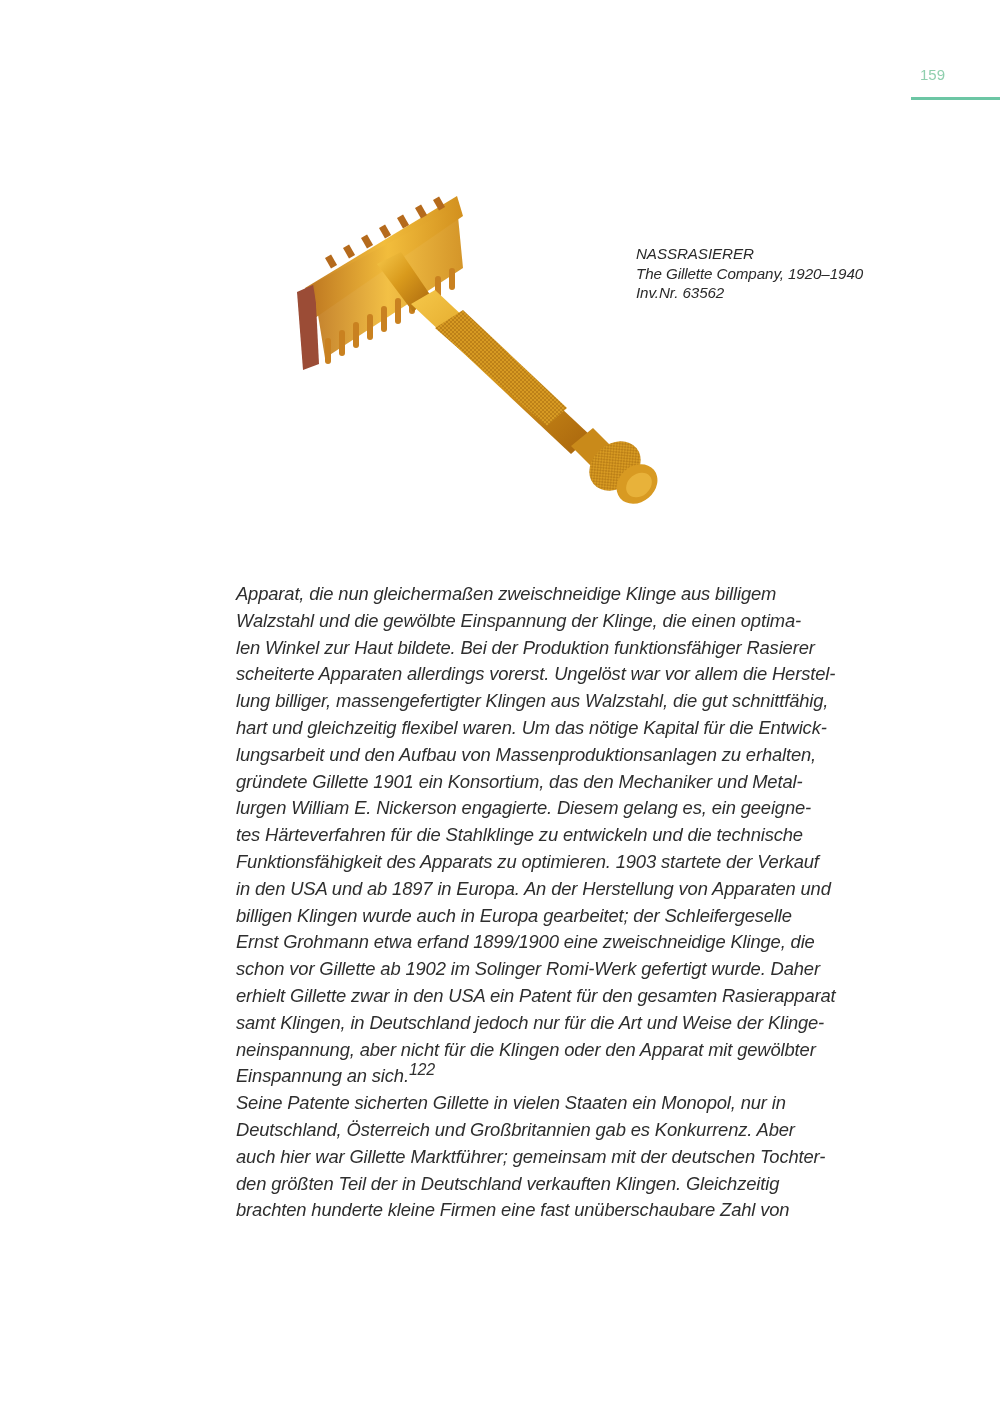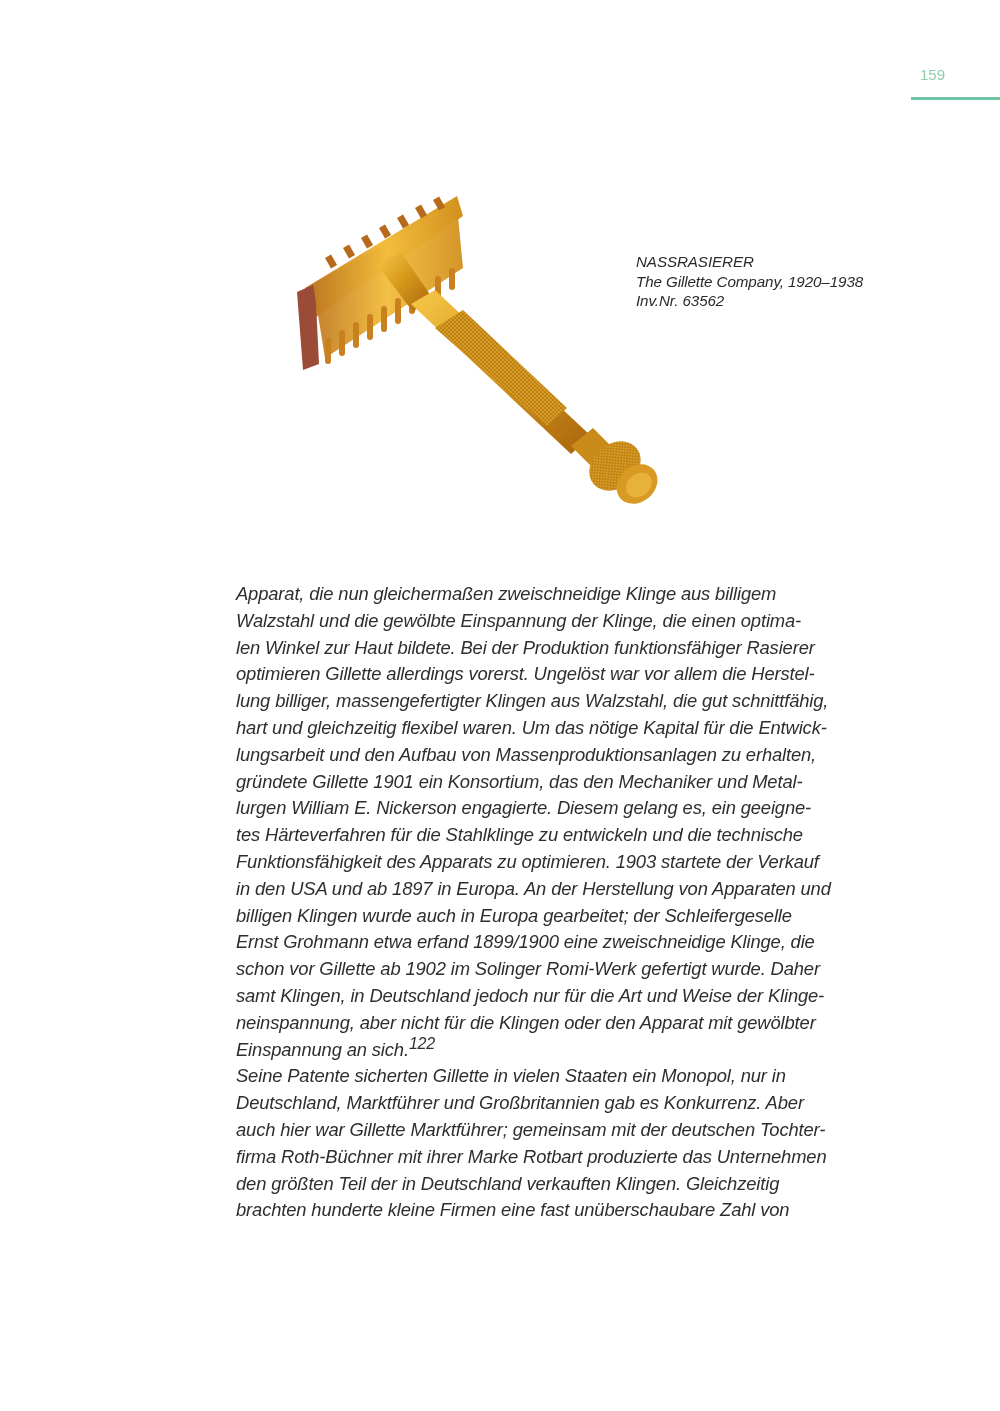--- a/index.html
+++ b/index.html
@@ -37,21 +37,21 @@
     .figure {
       position: absolute;
       left: 285px;
       top: 188px;
       width: 410px;
       height: 330px;
     }
     .caption {
       position: absolute;
       left: 636px;
-      top: 252px;
+      top: 244px;
       font-family: "Liberation Sans", sans-serif;
       font-style: italic;
       font-size: 15.2px;
       line-height: 19.5px;
       color: #2a2a2a;
       letter-spacing: -0.1px;
     }
     .caption div { white-space: nowrap; }
     .body-text {
       position: absolute;
@@ -131,42 +131,42 @@
       <polygon points="286,258 308,240 330,262 310,282" fill="#c98a1a"></polygon>
       <ellipse cx="330" cy="278" rx="28" ry="22" transform="rotate(-40 330 278)" fill="url(#knurl)"></ellipse>
       <ellipse cx="352" cy="296" rx="22" ry="18" transform="rotate(-40 352 296)" fill="#d89a22"></ellipse>
       <ellipse cx="354" cy="297" rx="14" ry="11" transform="rotate(-40 354 297)" fill="#e8b23a"></ellipse>
     </g>
   </svg>
 </div>
 
 <div class="caption">
   <div>NASSRASIERER</div>
-  <div>The Gillette Company, 1920–1938</div>
+  <div>The Gillette Company, 1920–1940</div>
   <div>Inv.Nr. 63562</div>
 </div>
 
 <div class="body-text">
   <div class="line">Apparat, die nun gleichermaßen zweischneidige Klinge aus billigem</div>
   <div class="line">Walzstahl und die gewölbte Einspannung der Klinge, die einen optima-</div>
   <div class="line">len Winkel zur Haut bildete. Bei der Produktion funktionsfähiger Rasierer</div>
-  <div class="line">optimieren Gillette allerdings vorerst. Ungelöst war vor allem die Herstel-</div>
+  <div class="line">scheiterte Apparaten allerdings vorerst. Ungelöst war vor allem die Herstel-</div>
   <div class="line">lung billiger, massengefertigter Klingen aus Walzstahl, die gut schnittfähig,</div>
   <div class="line">hart und gleichzeitig flexibel waren. Um das nötige Kapital für die Entwick-</div>
   <div class="line">lungsarbeit und den Aufbau von Massenproduktionsanlagen zu erhalten,</div>
   <div class="line">gründete Gillette 1901 ein Konsortium, das den Mechaniker und Metal-</div>
   <div class="line">lurgen William E. Nickerson engagierte. Diesem gelang es, ein geeigne-</div>
   <div class="line">tes Härteverfahren für die Stahlklinge zu entwickeln und die technische</div>
   <div class="line">Funktionsfähigkeit des Apparats zu optimieren. 1903 startete der Verkauf</div>
   <div class="line">in den USA und ab 1897 in Europa. An der Herstellung von Apparaten und</div>
   <div class="line">billigen Klingen wurde auch in Europa gearbeitet; der Schleifergeselle</div>
   <div class="line">Ernst Grohmann etwa erfand 1899/1900 eine zweischneidige Klinge, die</div>
   <div class="line">schon vor Gillette ab 1902 im Solinger Romi-Werk gefertigt wurde. Daher</div>
+  <div class="line">erhielt Gillette zwar in den USA ein Patent für den gesamten Rasierapparat</div>
   <div class="line">samt Klingen, in Deutschland jedoch nur für die Art und Weise der Klinge-</div>
   <div class="line">neinspannung, aber nicht für die Klingen oder den Apparat mit gewölbter</div>
   <div class="line"><span>Einspannung an sich.</span><sup>122</sup></div>
   <div class="line">Seine Patente sicherten Gillette in vielen Staaten ein Monopol, nur in</div>
-  <div class="line">Deutschland, Marktführer und Großbritannien gab es Konkurrenz. Aber</div>
+  <div class="line">Deutschland, Österreich und Großbritannien gab es Konkurrenz. Aber</div>
   <div class="line">auch hier war Gillette Marktführer; gemeinsam mit der deutschen Tochter-</div>
-  <div class="line">firma Roth-Büchner mit ihrer Marke Rotbart produzierte das Unternehmen</div>
   <div class="line">den größten Teil der in Deutschland verkauften Klingen. Gleichzeitig</div>
   <div class="line">brachten hunderte kleine Firmen eine fast unüberschaubare Zahl von</div>
 </div>
 
 </body></html>

